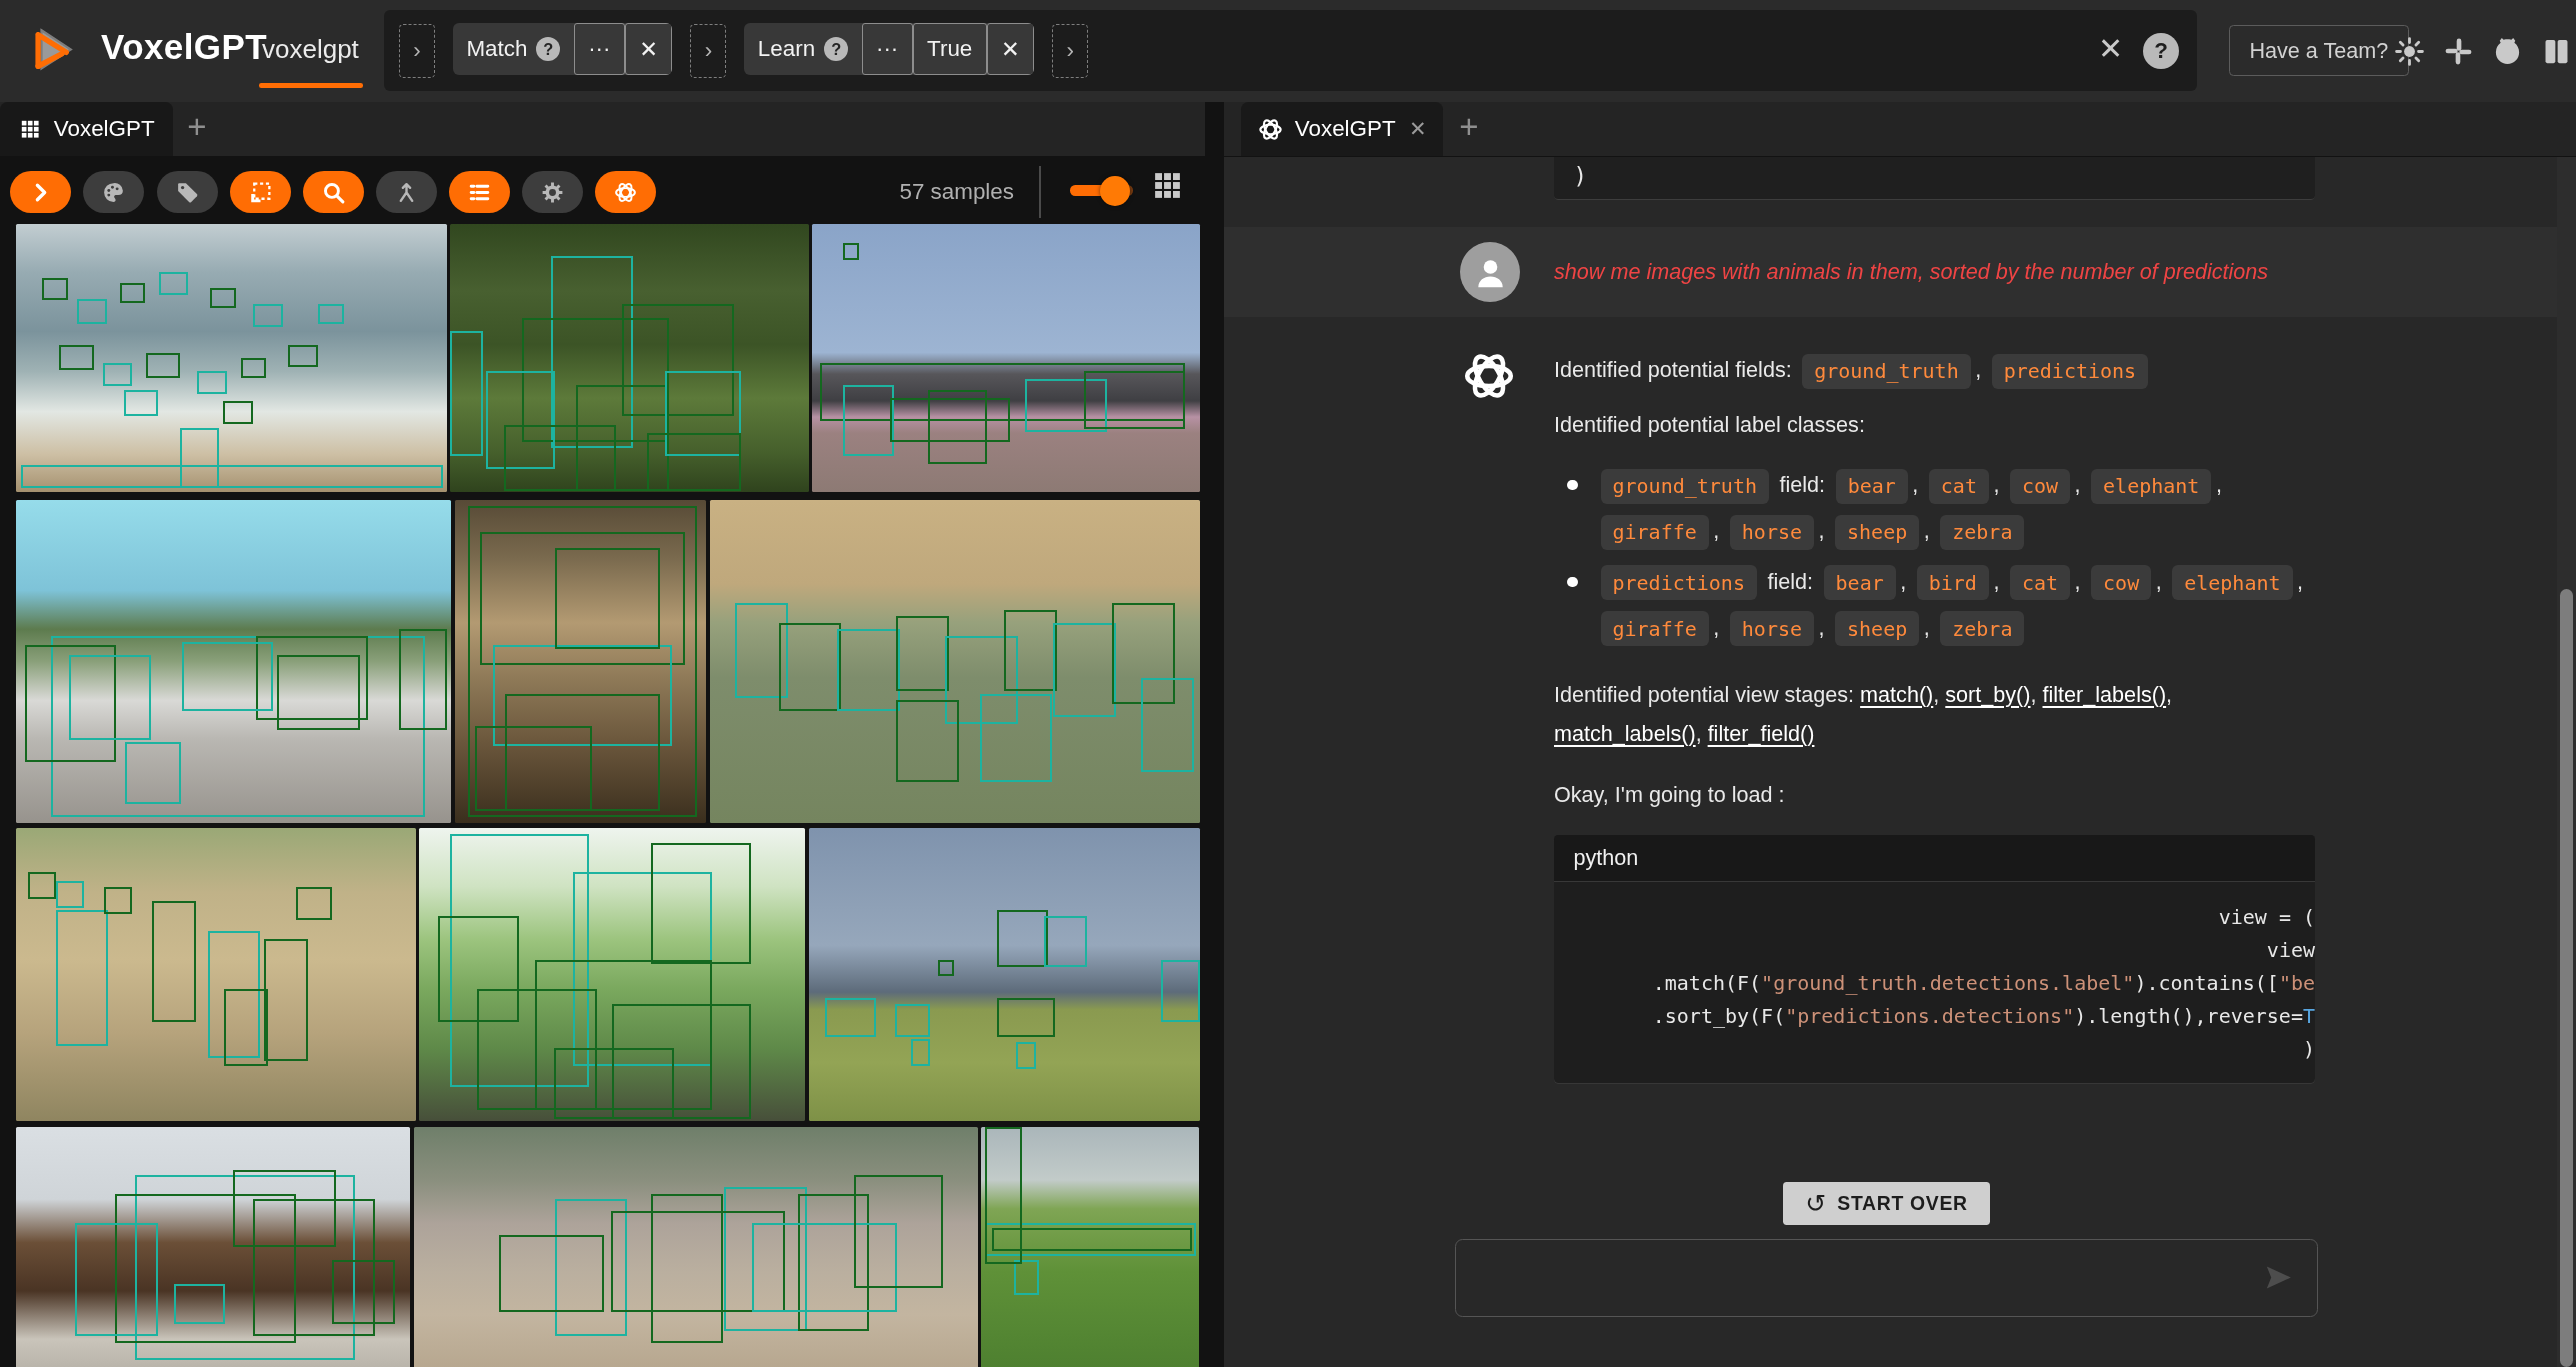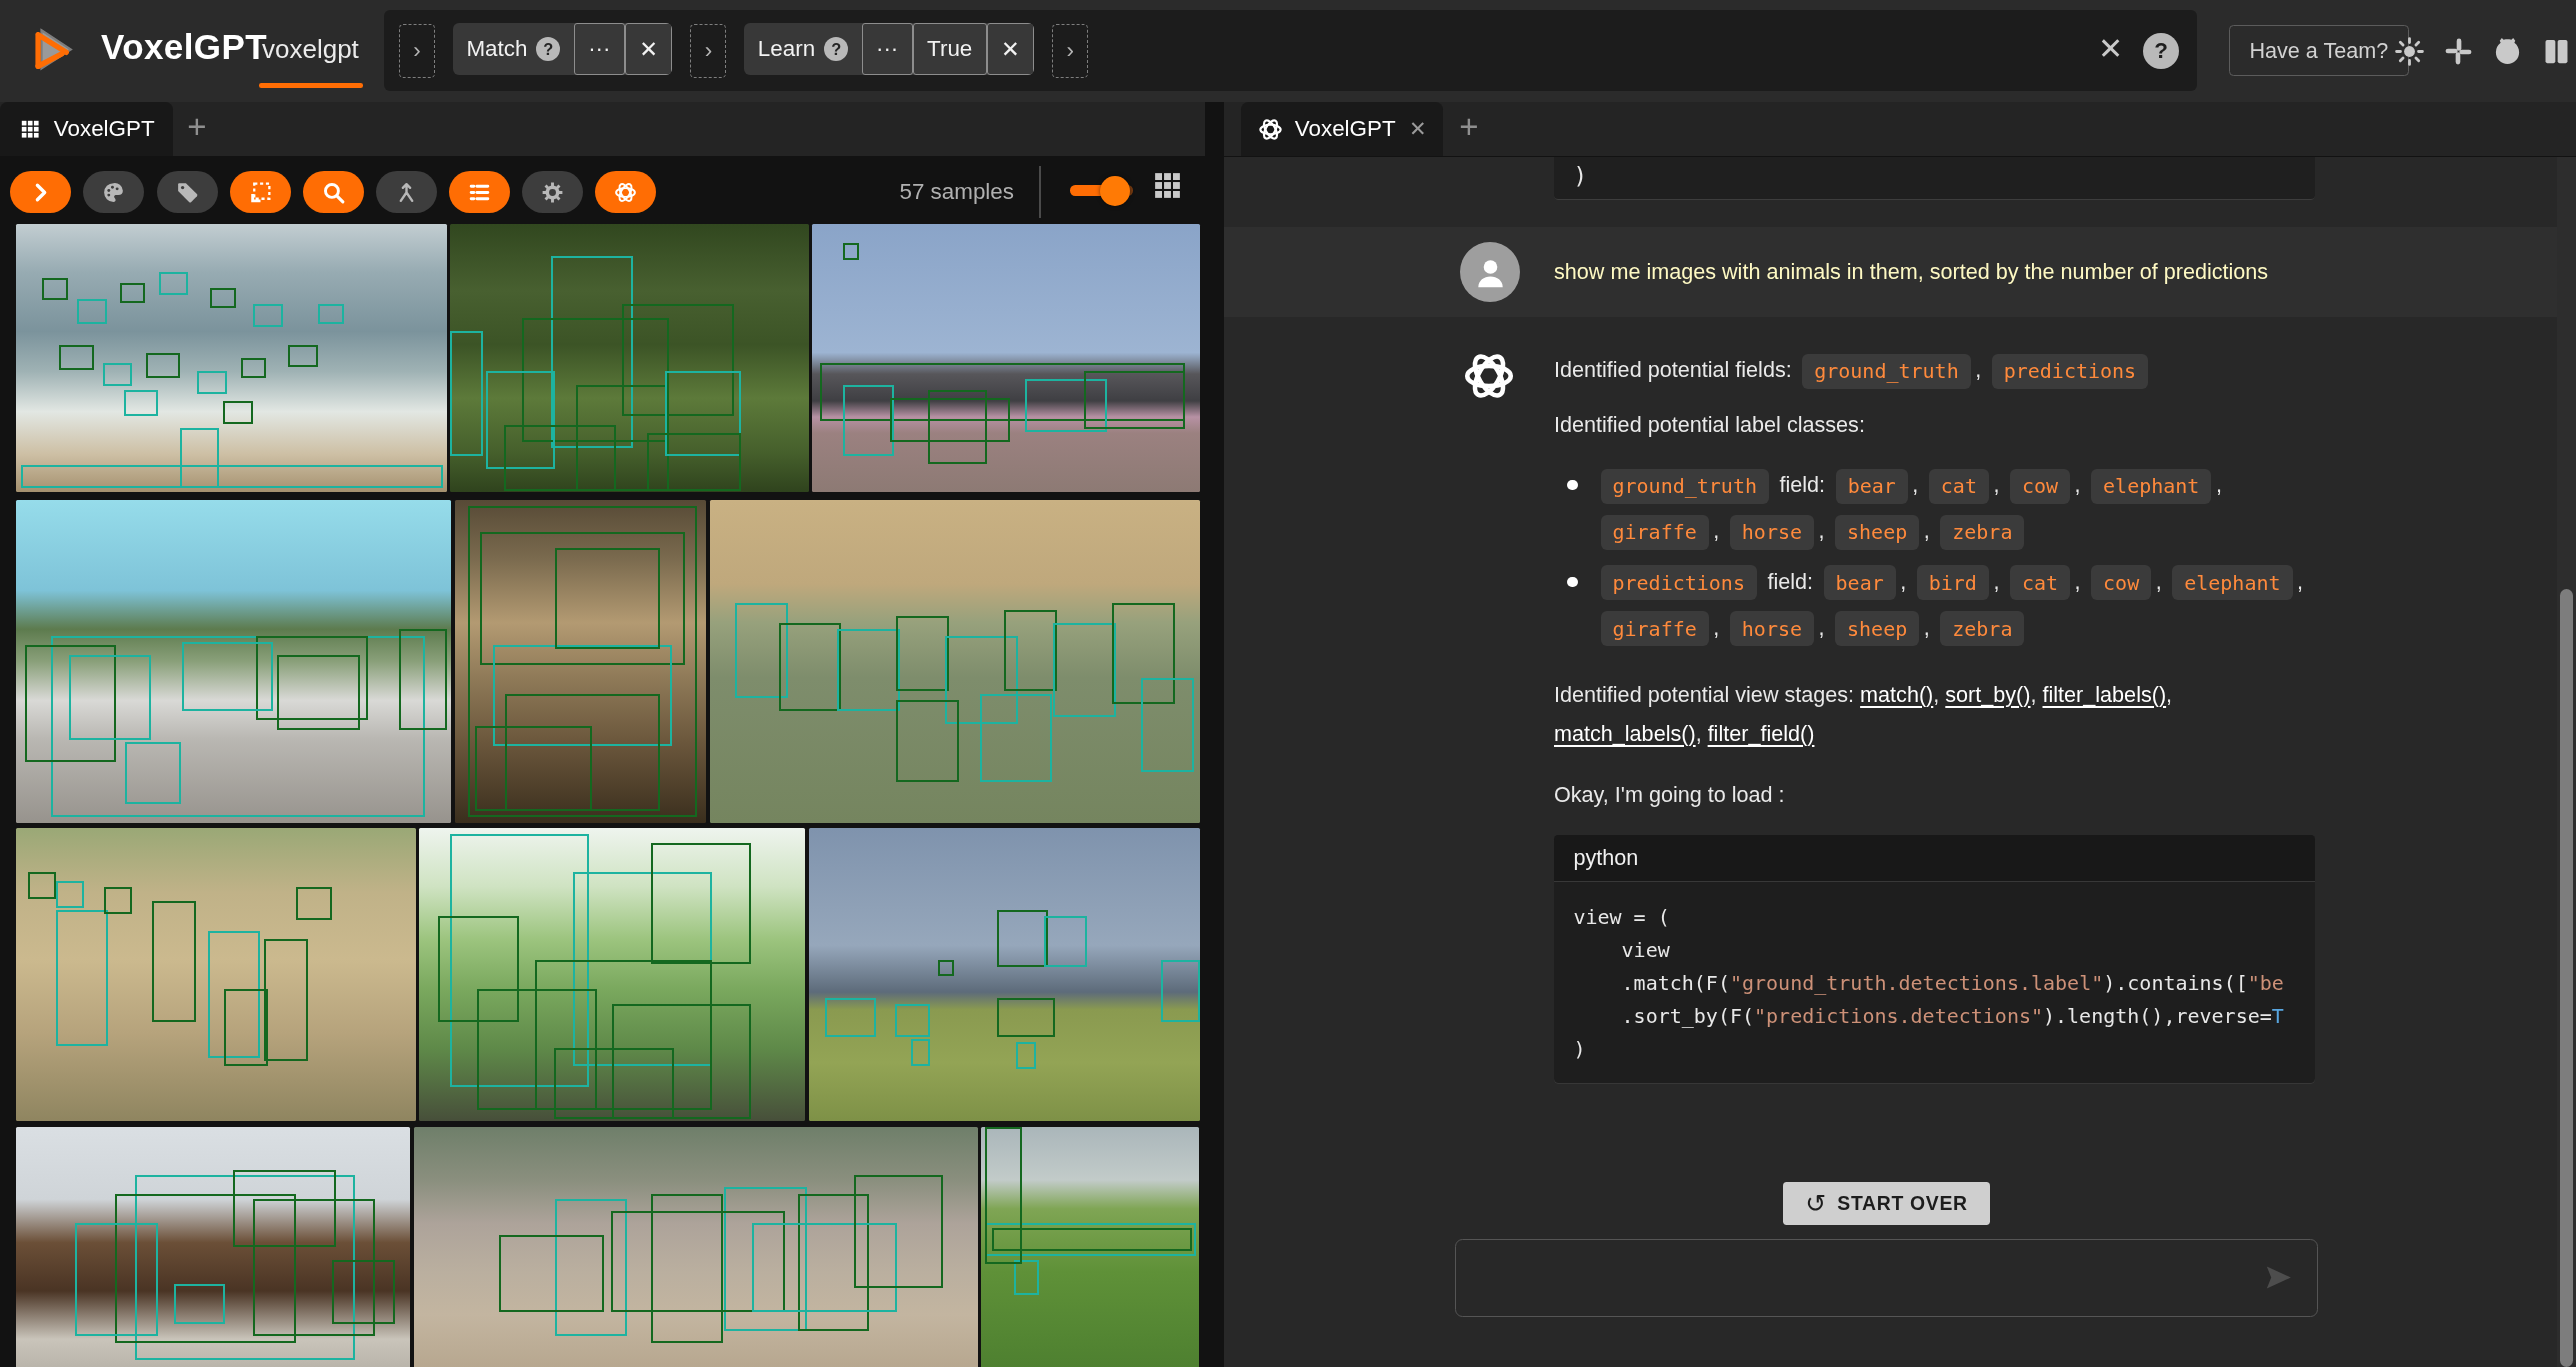--- a/index.html
+++ b/index.html
@@ -82,38 +82,38 @@
   .acol{width:94px;flex:none;}
   .ccol{width:761px;flex:none;}
   .gpt-avatar{width:58px;height:58px;color:#fff;}
   .user-avatar{width:60px;height:60px;border-radius:50%;background:#9e9e9e;display:flex;align-items:center;justify-content:center;}
   .user-avatar svg{width:39px;height:39px;color:#fff;}
   #code-tail{height:43px;background:#1f1f1f;border-radius:0 0 4.5px 4.5px;border-bottom:1.5px solid #3d3d3d;
     font-family:"DejaVu Sans Mono",monospace;font-size:22.4px;color:#e8e8e8;padding:6px 0 0 19.4px;box-sizing:border-box;}
   #memory-note{margin-top:33px;font-size:21.6px;line-height:39px;max-width:768px;color:#f0f0f0;}
   #user-band{margin-top:27px;margin-left:-236px;margin-right:-261px;padding:15px 261px 15px 236px;background:#2f2f2f;}
   #user-band .mrow{align-items:center;}
-  #user-text{font-size:21.6px;color:#fef9c3;}
+  #user-text{font-size:21.6px;color:#ef4444;font-style:italic;}
   #gpt-block{margin-top:30px;}
   .chip{display:inline-block;background:#3b3b3b;border-radius:6px;padding:0.7px 12px;margin:3px 4.5px;
     font-family:"DejaVu Sans Mono",monospace;font-size:20px;color:#ff8a3c;line-height:34px;vertical-align:middle;}
   .chip-sep{color:#e9e9e9;font-size:21.6px;}
   #fields-line{font-size:21.6px;line-height:46px;}
   #classes-label{margin-top:12px;font-size:21.6px;line-height:39px;}
   #bullets{margin:18px 0 0 0;padding:0;list-style:none;}
   #bullets li{position:relative;padding-left:42px;font-size:21.6px;line-height:46px;margin-top:4.5px;}
   #bullets li::before{content:"";position:absolute;left:13.4px;top:18px;width:10.4px;height:10.4px;border-radius:50%;background:#fff;}
   #stages-line{margin-top:24px;font-size:21.6px;line-height:39px;}
   .stage-link{color:#fff;text-decoration:underline;text-underline-offset:3.7px;}
   #okay-line{margin-top:22.4px;font-size:21.6px;line-height:39px;}
   #code-block{margin-top:21px;width:761px;background:#1e1e1e;border-radius:4.5px;overflow:hidden;box-shadow:0 0.7px 0 #3d3d3d;}
   #code-header{height:46px;background:#181818;border-bottom:1.5px solid #383838;display:flex;align-items:center;
     padding-left:19.4px;font-size:21.6px;color:#f0f0f0;}
   #code-body{padding:19.4px 0 16.4px 19.4px;font-family:"DejaVu Sans Mono",monospace;font-size:20px;line-height:33px;
-    color:#e8e8e8;white-space:pre;}
+    color:#e8e8e8;white-space:pre;text-align:right;}
   .tok-str{color:#cd9178;}
   .tok-kw{color:#58a6e0;}
 
   
   #bottom-zone{position:absolute;left:0;bottom:0;width:1352px;height:209px;background:#282828;}
   #startover-wrap{position:absolute;left:231px;top:24px;width:863px;display:flex;justify-content:center;}
   #startover-btn{display:flex;align-items:center;gap:10.4px;background:#cfcfcf;color:#1d1d1d;border:none;border-radius:3.7px;
     height:43px;padding:0 22.4px;font-size:19.4px;font-weight:bold;letter-spacing:0.7px;font-family:"Liberation Sans",sans-serif;}
   #startover-btn .ricon{font-size:25px;font-weight:normal;}
   #chat-input-wrap{position:absolute;left:231px;top:81px;width:863px;height:78px;border:1.5px solid #555;border-radius:7.5px;

